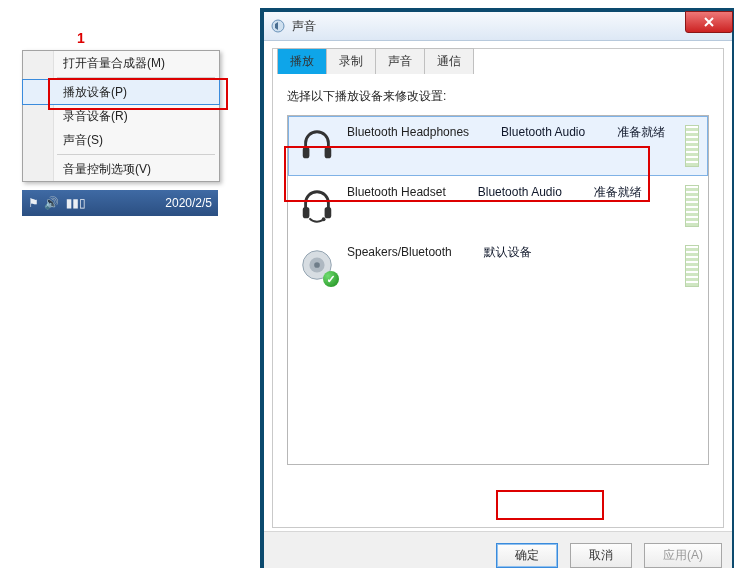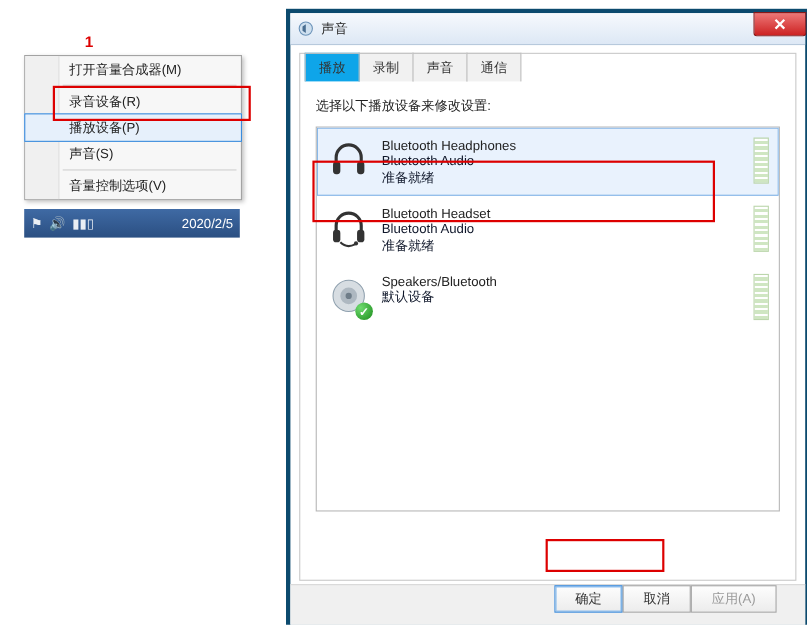--- a/index.html
+++ b/index.html
@@ -34,54 +34,54 @@
   .dlg-body{position:absolute;left:8px;right:8px;top:36px;bottom:40px;border:1px solid #c9c9c9;background:#fff;}
   .tabs{display:flex;margin:-1px 0 0 4px;}
   .tab{border:1px solid #c0c0c0;border-bottom:none;padding:4px 12px;background:#f1f1f1;margin-right:-1px;font-size:12px;color:#333;}
   .tab.active{background:#0ea5e9;position:relative;top:0;}
   .tab-content{padding:12px 14px;}
   .prompt{margin:2px 0 10px 0;color:#222;}
   .device-list{border:1px solid #b7b7b7;height:348px;overflow:auto;}
   .dev{display:flex;align-items:flex-start;padding:8px 8px;border:1px solid transparent;}
   .dev.selected{background:#e9f2fd;border:1px solid #7fb2e6;}
   .dev .icon{position:relative;width:40px;height:40px;margin-right:10px;display:flex;align-items:center;justify-content:center;}
-  .dev .txt{flex:1;display:flex;flex-direction:column;}
+  .dev .txt{flex:1;display:flex;flex-direction:row;gap:32px;}
   .dev .name{color:#222;font-size:12px;}
   .dev .sub{color:#0f172a;font-size:12px;line-height:15px;}
   .meter{width:12px;height:40px;background:repeating-linear-gradient(to top,#cfe6c2 0 3px,#fff 3px 5px);border:1px solid #bcd6ac;margin-left:6px;}
   .checkbadge{position:absolute;right:-2px;bottom:-2px;width:16px;height:16px;border-radius:50%;background:radial-gradient(circle at 30% 30%,#6fdc6f,#1a8a1a);display:flex;align-items:center;justify-content:center;color:#fff;font-size:11px;font-weight:bold;}
 
   .btnrow{position:absolute;left:14px;right:14px;bottom:12px;display:flex;align-items:center;}
   .btn{border:1px solid #a7a7a7;background:linear-gradient(#fdfdfd,#ececec);padding:4px 14px;font-size:12px;color:#333;}
   .btn.disabled{color:#9a9a9a;}
   .btn.split{display:flex;align-items:center;padding:0;}
   .btn.split .lbl{padding:4px 12px;}
   .btn.split .arrow{border-left:1px solid #a7a7a7;padding:4px 6px;}
   .redbox-default{left:496px;top:490px;width:104px;height:26px;}
   .redbox-device{left:284px;top:146px;width:362px;height:52px;}
 
-  .dlg-footer{position:absolute;left:0;right:0;bottom:0;height:36px;background:#f0f0f0;border-top:1px solid #d7d7d7;display:flex;align-items:flex-start;justify-content:flex-end;gap:0;padding-right:26px;}
+  .dlg-footer{position:absolute;left:0;right:0;bottom:0;height:36px;background:#f0f0f0;border-top:1px solid #d7d7d7;display:flex;align-items:flex-end;justify-content:flex-end;gap:12px;padding-right:10px;}
   .fbtn{border:1px solid #a7a7a7;background:linear-gradient(#fdfdfd,#ececec);padding:3px 18px;font-size:12px;color:#333;}
   .fbtn.default{border-color:#3a8bdc;box-shadow:0 0 0 1px #8fc0ef inset;}
   .fbtn.disabled{color:#9a9a9a;}
 </style>
 </head>
 <body>
 
 <div class="stage">
 
   <div class="ann ann1">1</div>
   <div class="ann ann2">2</div>
 
   <div class="tray-menu">
     <div class="gutter"></div>
     <div class="mi">打开音量合成器(M)</div>
     <div class="sep"></div>
+    <div class="mi highlight">播放设备(P)</div>
     <div class="mi">录音设备(R)</div>
-    <div class="mi highlight">播放设备(P)</div>
     <div class="mi">声音(S)</div>
     <div class="sep"></div>
     <div class="mi">音量控制选项(V)</div>
   </div>
   <div class="redbox redbox-menu"></div>
 
   <div class="taskbar">
     <div class="tray-icons">
       <span>⚑</span>
       <span>🔊</span>

